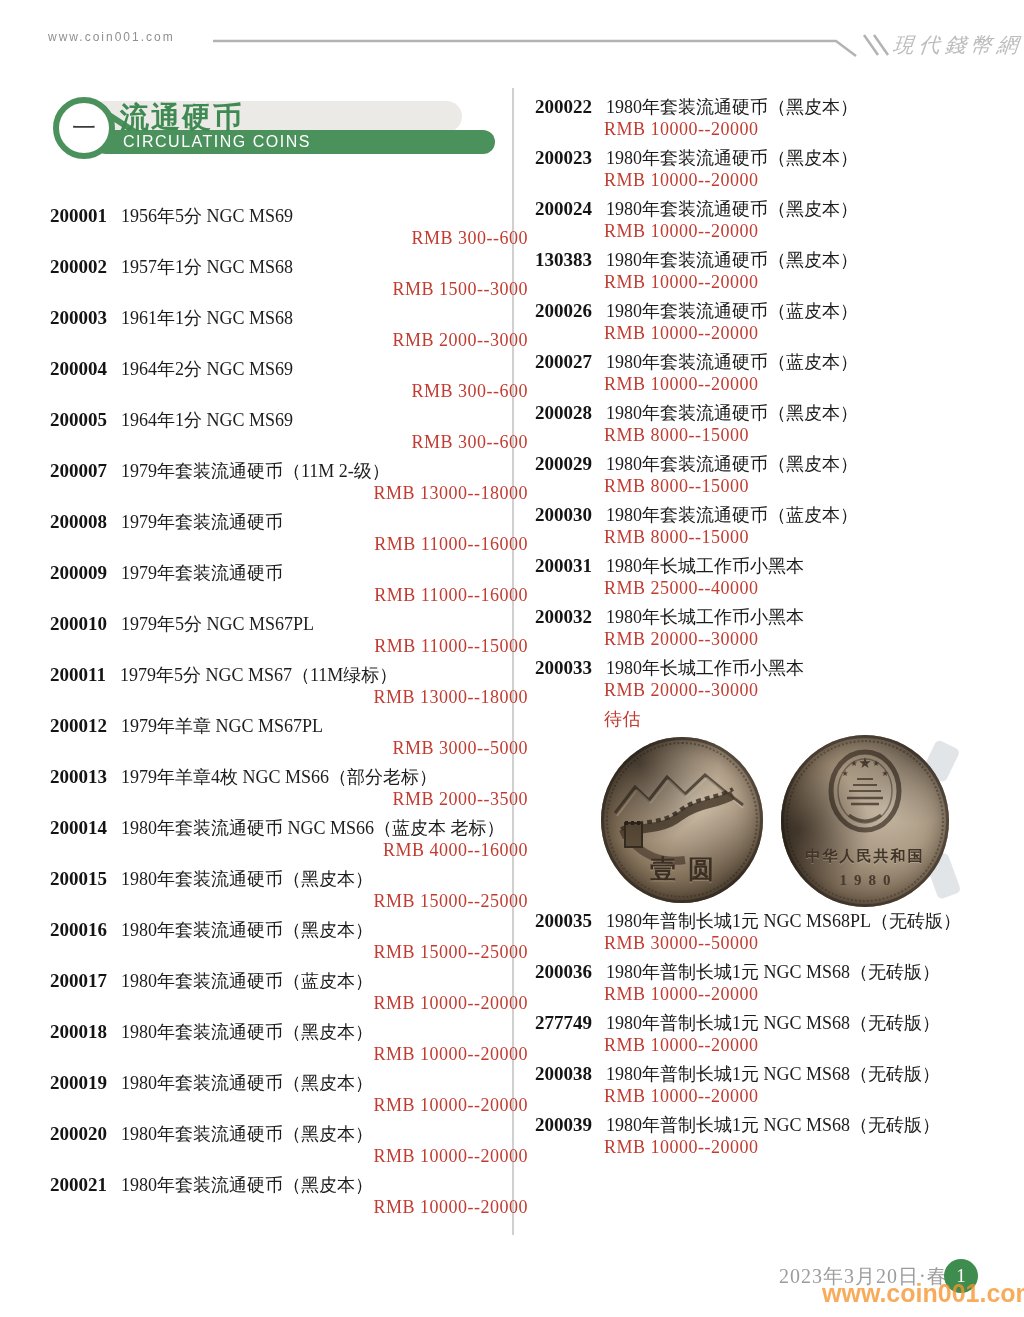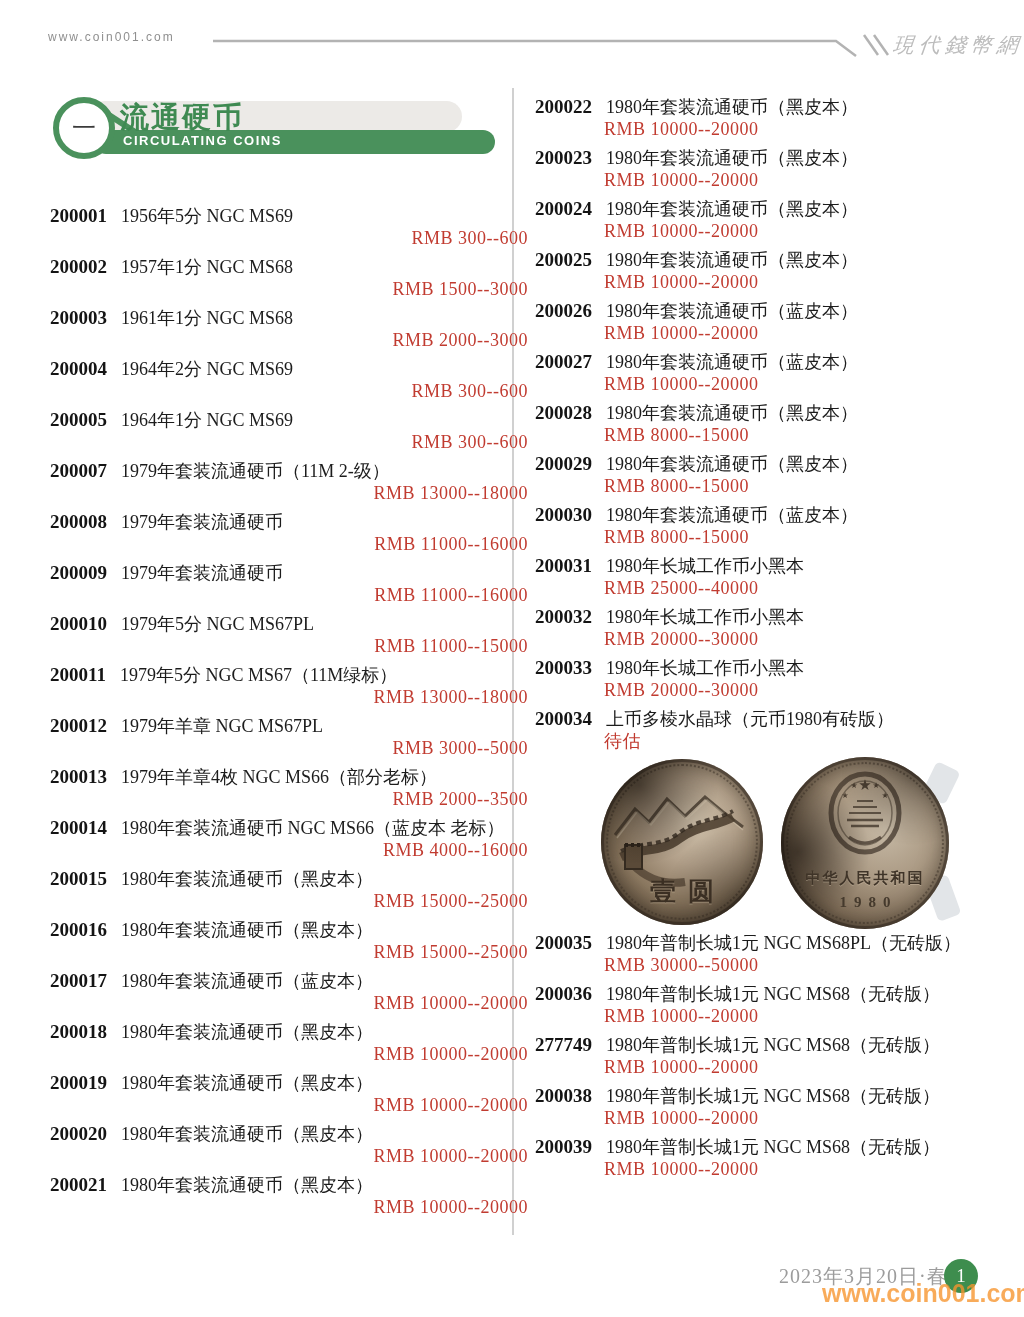--- a/index.html
+++ b/index.html
@@ -17,21 +17,21 @@
   .sh-pill{position:absolute;left:90px;top:101px;width:372px;height:31px;background:#eceae7;border-radius:16px;}
   .sh-wedge{position:absolute;left:96px;top:103px;width:56px;height:6px;background:#4a915c;
             transform:rotate(33deg);transform-origin:0 0;}
   .sh-bar{position:absolute;left:94px;top:130px;width:401px;height:24px;background:#4a915c;
           border-radius:4px 12px 12px 12px;}
   .sh-circle{position:absolute;left:53px;top:97px;width:50px;height:50px;background:#fff;
              border:6px solid #4a915c;border-radius:50%;display:flex;align-items:center;
              justify-content:center;font-size:24px;color:#3b3b3b;}
   .sh-title{position:absolute;left:120px;top:98px;font-size:29px;font-weight:bold;color:#3f8a52;letter-spacing:2px;}
   .sh-en{position:absolute;left:123px;top:133px;font-family:"Liberation Sans",sans-serif;
-         font-size:13px;font-weight:bold;color:#ffffff;letter-spacing:1.5px;}
+         font-size:16px;font-weight:normal;color:#ffffff;letter-spacing:1.5px;}
 
   
   .col-divider{position:absolute;left:512px;top:88px;width:2px;height:1147px;background:#d0d0d0;}
   .col{position:absolute;width:478px;}
   .col-left{left:50px;top:205px;text-align:right;}
   .col-right{left:535px;top:96px;}
   .lot{margin-bottom:7px;}
   .lot-line1{display:flex;gap:14px;line-height:22px;white-space:nowrap;}
   .lot-no{font-weight:bold;font-size:19px;color:#141414;min-width:55px;}
   .lot-desc{font-size:18px;color:#1c1c1c;}
@@ -281,21 +281,21 @@
         <div class="lot">
           <div class="lot-line1">
             <span class="lot-no">200024</span>
             <span class="lot-desc">1980年套装流通硬币（黑皮本）</span>
           </div>
           <div class="lot-price">RMB 10000--20000</div>
         </div>
 
         <div class="lot">
           <div class="lot-line1">
-            <span class="lot-no">200025</span>
+            <span class="lot-no">130383</span>
             <span class="lot-desc">1980年套装流通硬币（黑皮本）</span>
           </div>
           <div class="lot-price">RMB 10000--20000</div>
         </div>
 
         <div class="lot">
           <div class="lot-line1">
             <span class="lot-no">200026</span>
             <span class="lot-desc">1980年套装流通硬币（蓝皮本）</span>
           </div>
@@ -352,24 +352,20 @@
 
         <div class="lot">
           <div class="lot-line1">
             <span class="lot-no">200033</span>
             <span class="lot-desc">1980年长城工作币小黑本</span>
           </div>
           <div class="lot-price">RMB 20000--30000</div>
         </div>
 
         <div class="lot">
-          <div class="lot-line1">
-            <span class="lot-no">200034</span>
-            <span class="lot-desc">上币多棱水晶球（元币1980有砖版）</span>
-          </div>
           <div class="lot-price">待估</div>
         </div>
       </div>
 
     <div class="coin-figure">
       <div class="clip clip1"></div>
       <div class="clip clip2"></div>
 
       <div class="coin coin-obv">
         <svg viewBox="0 0 162 166">

